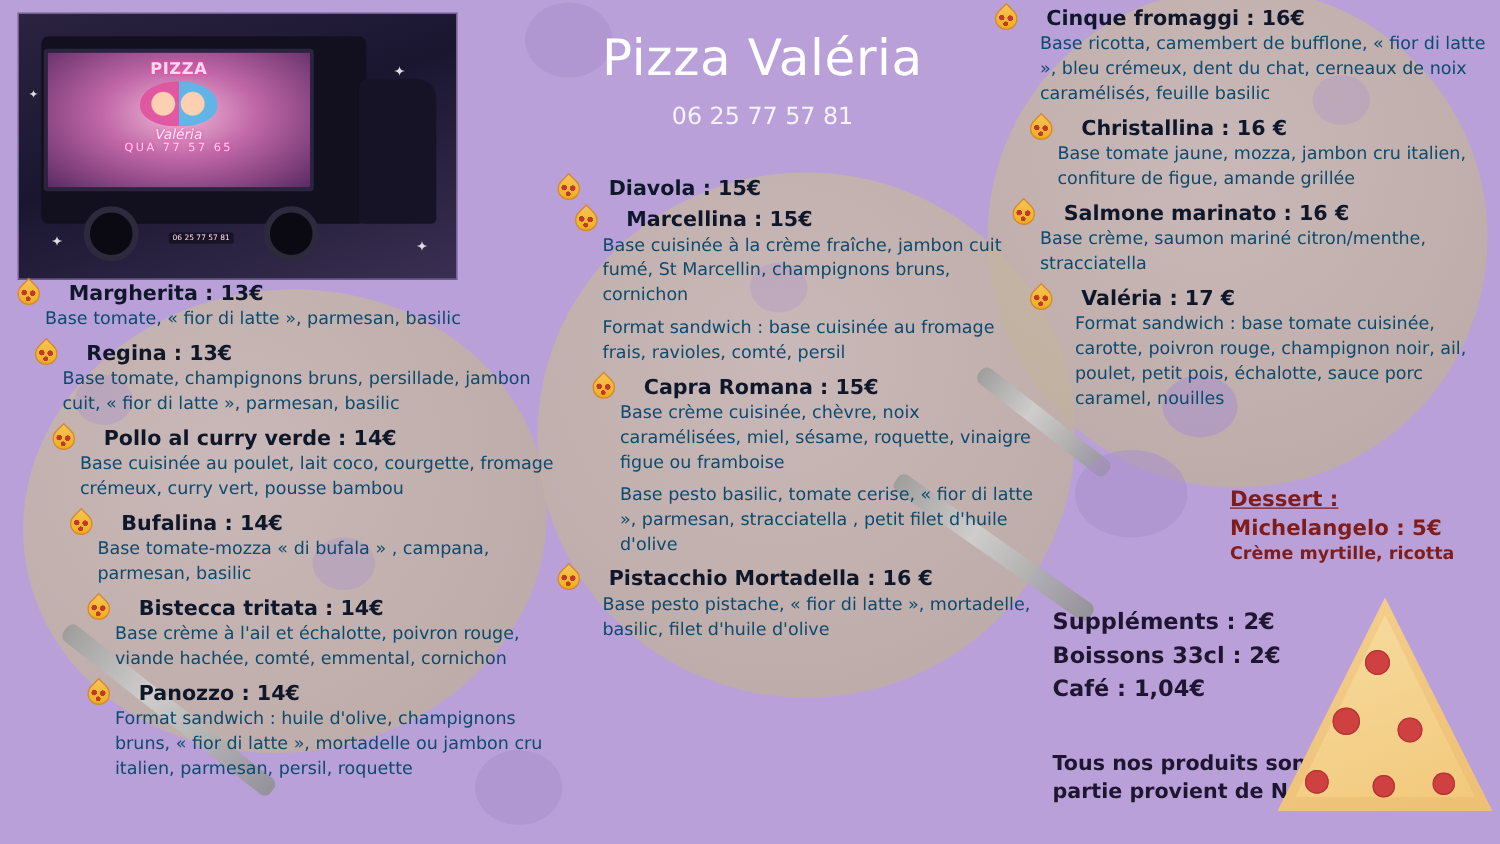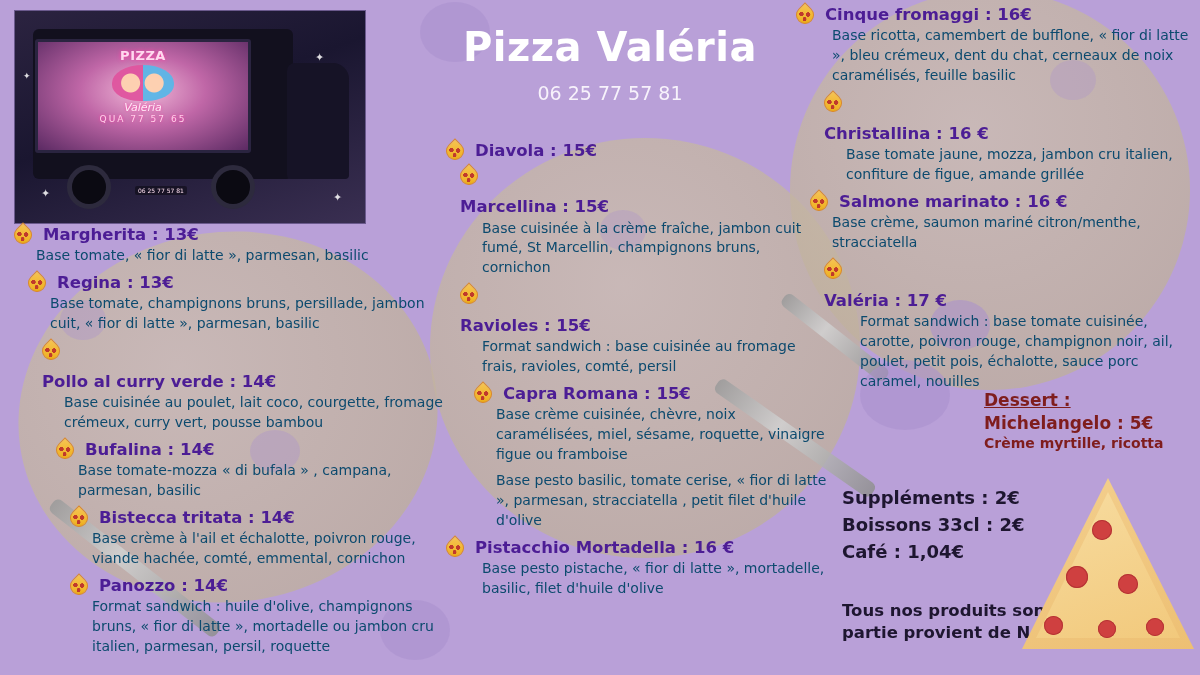--- a/index.html
+++ b/index.html
@@ -132,21 +132,21 @@
   
   .title-block {
     position: absolute;
     left: 400px; top: 24px;
     width: 420px;
     text-align: center;
     color: #ffffff;
   }
   .title {
     font-size: 40px;
-    font-weight: 700;
+    font-weight: 400;
     letter-spacing: .5px;
     line-height: 1.15;
   }
   .phone {
     margin-top: 12px;
     font-size: 19px;
     color: #f7f2fb;
   }
 
   
@@ -156,25 +156,25 @@
   }
   .col-left  { left: 14px;  top: 224px;  width: 432px; }
   .col-mid   { left: 432px; top: 140px;  width: 400px; }
   .col-right { left: 796px; top: 4px;    width: 396px; }
 
   .item { margin-bottom: 3px; }
   .item-head {
     font-family: "DejaVu Sans", sans-serif;
     font-size: 16.5px;
     font-weight: bold;
-    color: #4c1d95;
+    color: #0f172a;
     line-height: 1.35;
     display: flex;
     align-items: flex-start;
-    gap: 11px;
+    gap: 23px;
   }
   .item-desc {
     font-size: 14px;
     line-height: 1.42;
     color: #0c4a6e;
     margin: 0 0 6px 0;
   }
   .pizza-icon {
     flex: 0 0 auto;
     width: 16px; height: 16px;
@@ -185,21 +185,21 @@
       radial-gradient(circle at 30% 62%, #c0392b 0 2.1px, transparent 2.4px),
       radial-gradient(circle at 62% 34%, #c0392b 0 2.1px, transparent 2.4px),
       radial-gradient(circle at 66% 70%, #c0392b 0 1.8px, transparent 2.1px),
       linear-gradient(135deg, #f6c453 0%, #f0b429 70%, #e3a008 100%);
     border: 1.5px solid #d9872c;
   }
 
   
   .i0  { margin-left: 0; }
   .i1  { margin-left: 14px; }
-  .i2  { margin-left: 28px; flex-direction: column; }
+  .i2  { margin-left: 28px; }
   .i3  { margin-left: 42px; }
   .i4  { margin-left: 56px; }
   .d0  { margin-left: 22px; }
   .d1  { margin-left: 36px; }
   .d2  { margin-left: 50px; }
   .d3  { margin-left: 64px; }
   .d4  { margin-left: 78px; }
 
   
   .dessert-block {
@@ -357,24 +357,20 @@
     </div>
   </div>
   <div class="item">
     <div class="item-head i2">
       <span class="pizza-icon"></span>
       <span>Marcellina : 15€</span>
     </div>
     <div class="item-desc d2">Base cuisinée à la crème fraîche, jambon cuit fumé, St Marcellin, champignons bruns, cornichon</div>
   </div>
   <div class="item">
-    <div class="item-head i2">
-      <span class="pizza-icon"></span>
-      <span>Ravioles : 15€</span>
-    </div>
     <div class="item-desc d2">Format sandwich : base cuisinée au fromage frais, ravioles, comté, persil</div>
   </div>
   <div class="item">
     <div class="item-head i3">
       <span class="pizza-icon"></span>
       <span>Capra Romana  : 15€</span>
     </div>
     <div class="item-desc d3">Base crème cuisinée, chèvre, noix caramélisées, miel, sésame, roquette, vinaigre figue ou framboise</div>
   </div>
   <div class="item">

